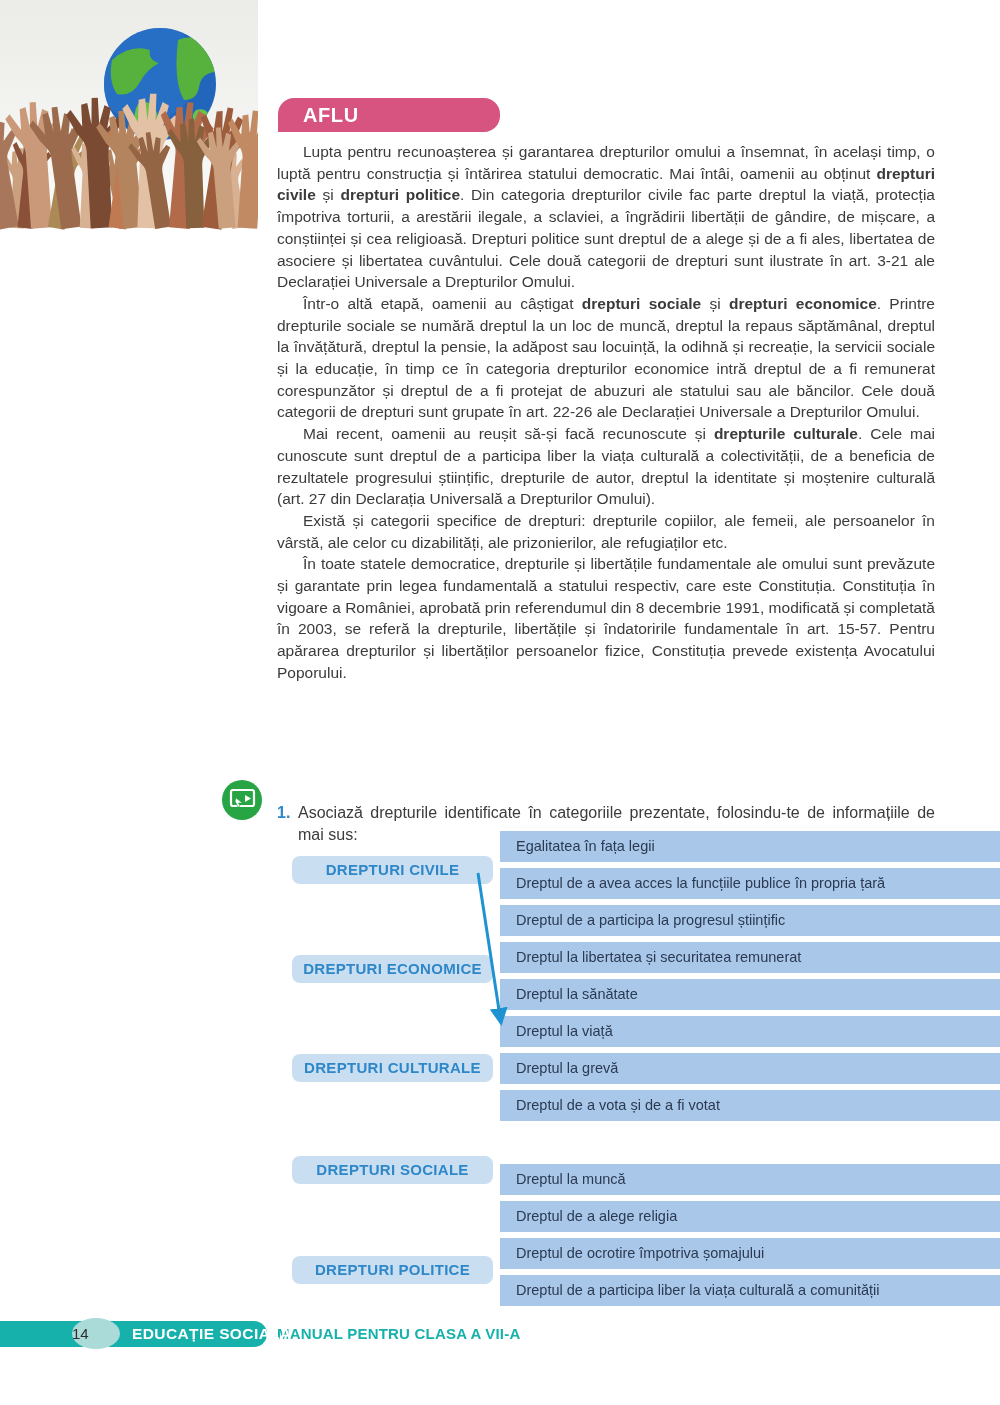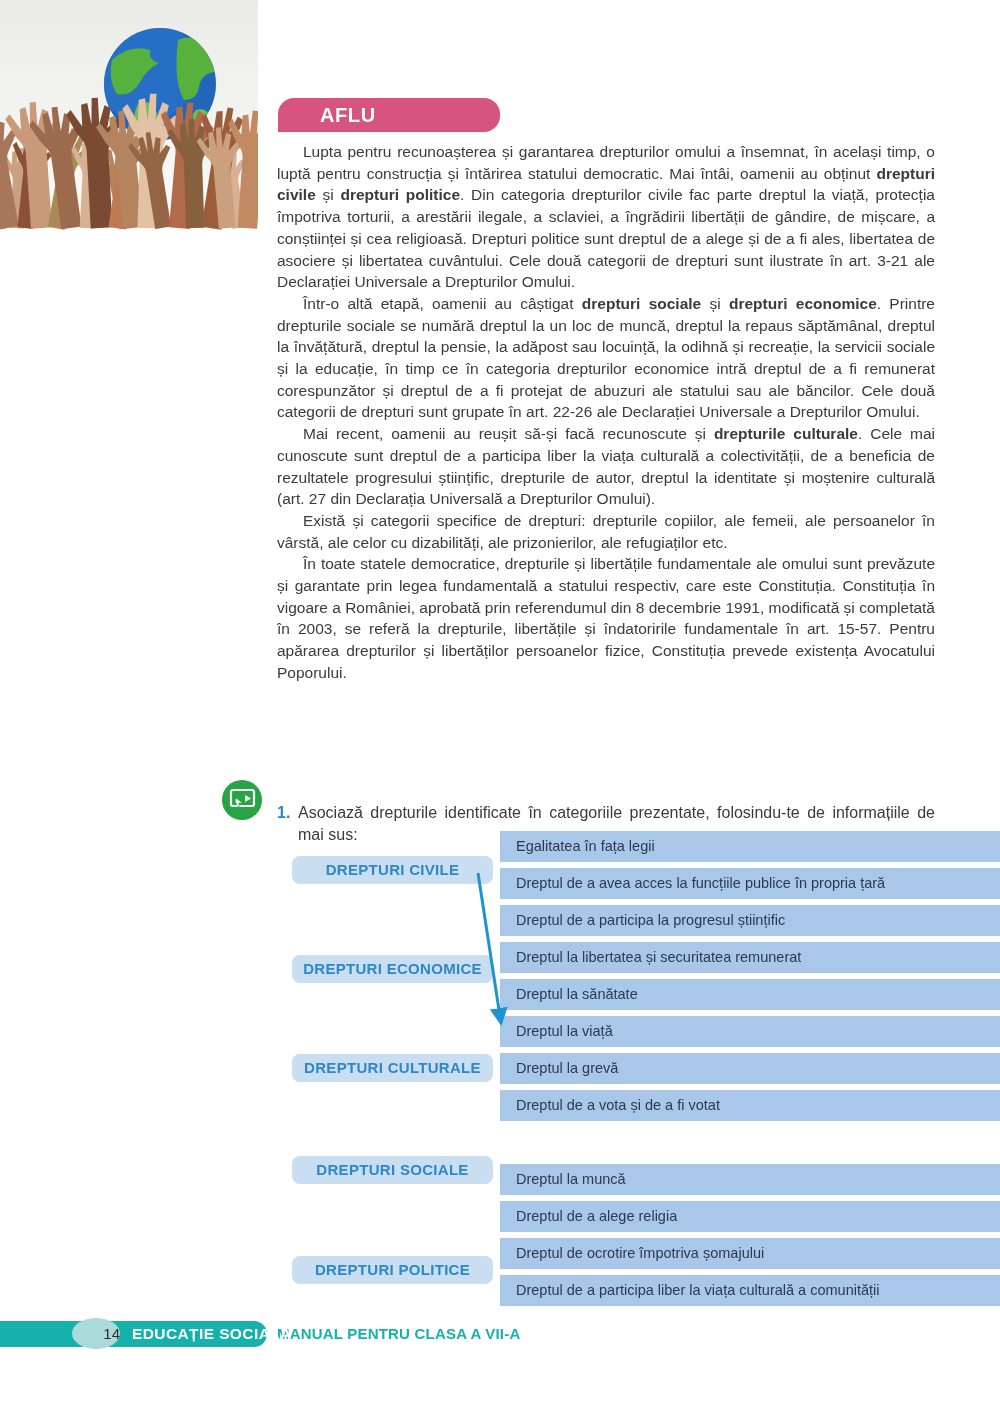--- a/index.html
+++ b/index.html
@@ -13,21 +13,21 @@
   .key-terms ul{margin:0;padding:0;list-style:none;font-size:16px;line-height:21px;color:#3a3a3a;}
   .key-terms li{position:relative;padding-left:17px;margin-bottom:9px;}
   .key-terms li::before{content:"•";position:absolute;left:2px;top:0;color:#3a3a3a;}
 
   
   .photo{position:absolute;left:0;top:368;width:258px;height:250px;}
 
   
   .tab{position:absolute;left:278px;width:222px;height:34px;box-sizing:border-box;
        border-radius:16px 16px 16px 0;color:#fff;font-weight:bold;font-size:20px;
-       line-height:34px;padding-left:42px;letter-spacing:.6px;}
+       line-height:34px;padding-left:25px;letter-spacing:.6px;}
   .tab-aflu{top:98px;background:var(--aflu-pink,#d75480);}
   .tab-exersez{top:744px;background:var(--exersez-blue,#2d9ad2);}
 
   
   .body-text{position:absolute;left:277px;top:141px;width:658px;height:600px;
              font-size:15.5px;line-height:21.7px;text-align:justify;color:#3b3b3b;}
   .body-text p{margin:0;text-indent:26px;}
 
   
   .activity-icon{position:absolute;left:221px;top:779px;width:42px;height:42px;}
@@ -42,21 +42,21 @@
   .bar{position:absolute;left:500px;width:504px;height:31px;box-sizing:border-box;
        background:var(--bar-bg,#a9c7e9);border-radius:0;color:var(--bar-text,#2b3a52);
        font-size:14.5px;line-height:31px;padding-left:16px;white-space:nowrap;overflow:hidden;}
   .arrow-svg{position:absolute;left:440px;top:860px;width:100px;height:190px;pointer-events:none;}
 
   
   .footer-bar{position:absolute;left:0;top:1321px;width:267px;height:26px;
               background:var(--footer-teal,#17b1ac);border-radius:0 13px 13px 0;}
   .footer-pagenum{position:absolute;left:72px;top:1318px;width:48px;height:31px;
                   background:var(--footer-pill,#aadbd9);border-radius:50%;z-index:2;
-                  text-align:right;line-height:31px;font-size:15px;color:#2d2d2d;}
+                  text-align:left;line-height:31px;font-size:15px;color:#2d2d2d;}
   .footer-subject{position:absolute;left:132px;top:1321px;height:32px;line-height:26px;z-index:2;
                   color:#fff;font-weight:bold;font-size:15.5px;letter-spacing:.4px;}
   .footer-manual{position:absolute;left:277px;top:1321px;height:26px;line-height:26px;
                  color:var(--footer-teal,#17b1ac);font-weight:bold;font-size:15px;letter-spacing:.2px;}
 </style>
 </head>
 <body>
 
 <div class="page">
 

